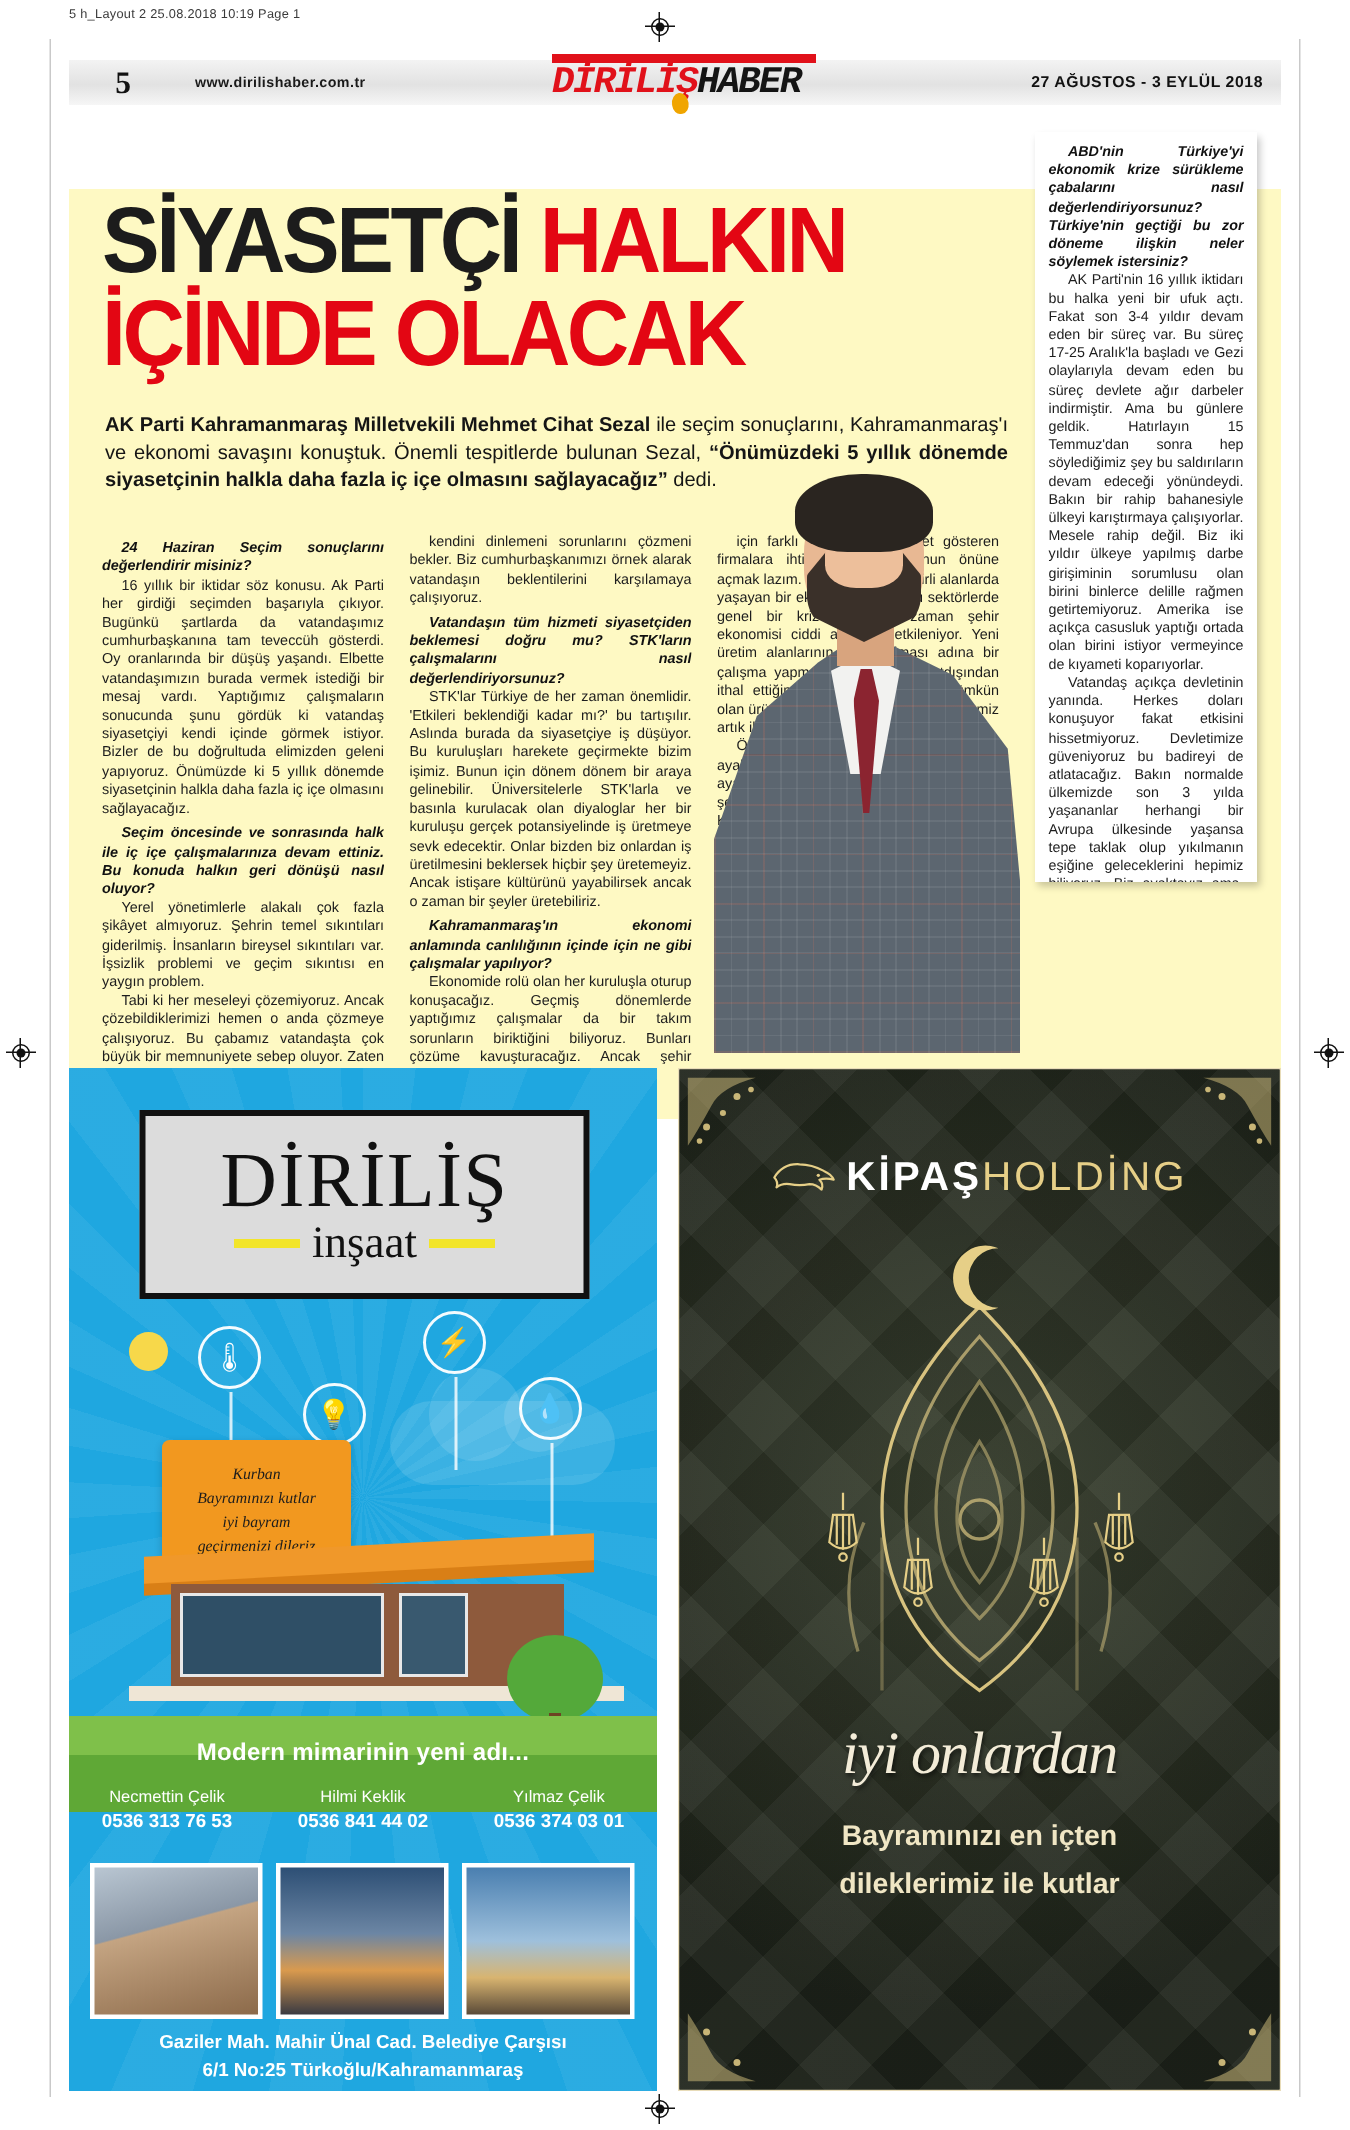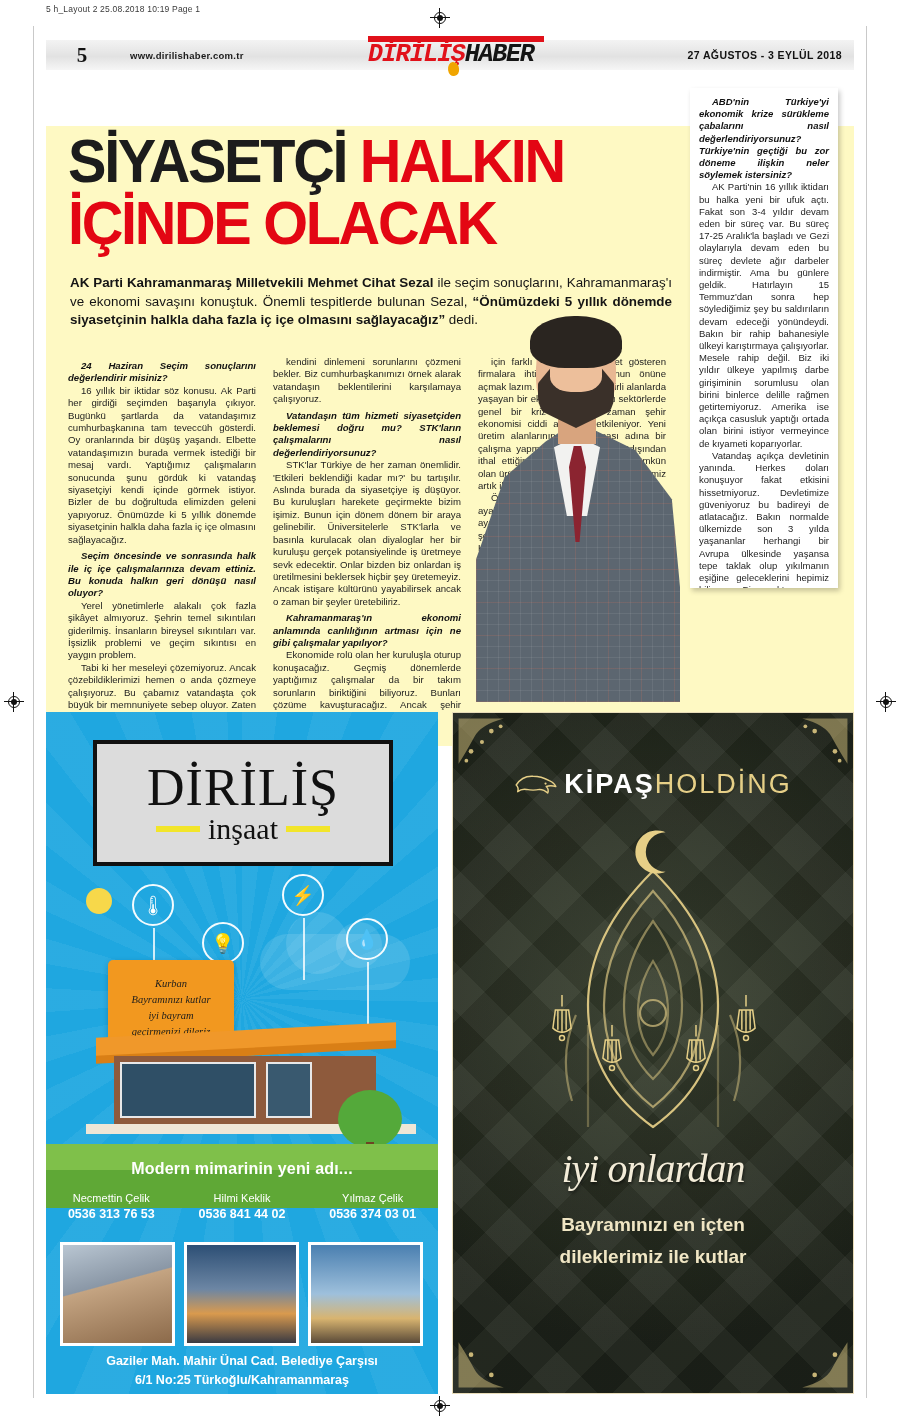--- a/index.html
+++ b/index.html
@@ -449,21 +449,21 @@
         <span class="p">16 yıllık bir iktidar söz konusu. Ak Parti her girdiği seçimden başarıyla çıkıyor. Bugünkü şartlarda da vatandaşımız cumhurbaşkanına tam teveccüh gösterdi. Oy oranlarında bir düşüş yaşandı. Elbette vatandaşımızın burada vermek istediği bir mesaj vardı. Yaptığımız çalışmaların sonucunda şunu gördük ki vatandaş siyasetçiyi kendi içinde görmek istiyor. Bizler de bu doğrultuda elimizden geleni yapıyoruz. Önümüzde ki 5 yıllık dönemde siyasetçinin halkla daha fazla iç içe olmasını sağlayacağız.</span>
         <span class="q">Seçim öncesinde ve sonrasında halk ile iç içe çalışmalarınıza devam ettiniz. Bu konuda halkın geri dönüşü nasıl oluyor?</span>
         <span class="p">Yerel yönetimlerle alakalı çok fazla şikâyet almıyoruz. Şehrin temel sıkıntıları giderilmiş. İnsanların bireysel sıkıntıları var. İşsizlik problemi ve geçim sıkıntısı en yaygın problem.</span>
         <span class="p">Tabi ki her meseleyi çözemiyoruz. Ancak çözebildiklerimizi hemen o anda çözmeye çalışıyoruz. Bu çabamız vatandaşta çok büyük bir memnuniyete sebep oluyor. Zaten siyasetin temeli budur. Halk sizi seçer sonrasında</span>
       </div>
 
       <div class="col col-2">
         <span class="p">kendini dinlemeni sorunlarını çözmeni bekler. Biz cumhurbaşkanımızı örnek alarak vatandaşın beklentilerini karşılamaya çalışıyoruz.</span>
         <span class="q">Vatandaşın tüm hizmeti siyasetçiden beklemesi doğru mu? STK'ların çalışmalarını nasıl değerlendiriyorsunuz?</span>
         <span class="p">STK'lar Türkiye de her zaman önemlidir. 'Etkileri beklendiği kadar mı?' bu tartışılır. Aslında burada da siyasetçiye iş düşüyor. Bu kuruluşları harekete geçirmekte bizim işimiz.  Bunun için dönem dönem bir araya gelinebilir. Üniversitelerle STK'larla ve basınla kurulacak olan diyaloglar her bir kuruluşu gerçek potansiyelinde iş üretmeye sevk edecektir. Onlar bizden biz onlardan iş üretilmesini beklersek hiçbir şey üretemeyiz. Ancak istişare kültürünü yayabilirsek ancak o zaman bir şeyler üretebiliriz.</span>
-        <span class="q">Kahramanmaraş'ın ekonomi anlamında canlılığının artması için ne gibi çalışmalar yapılıyor?</span>
+        <span class="q">Kahramanmaraş'ın ekonomi anlamında canlılığının içinde için ne gibi çalışmalar yapılıyor?</span>
         <span class="p">Ekonomide rolü olan her kuruluşla oturup konuşacağız. Geçmiş dönemlerde yaptığımız çalışmalar da bir takım sorunların biriktiğini biliyoruz. Bunları çözüme kavuşturacağız. Ancak şehir ekonomisini canlandırmak</span>
       </div>
 
       <div class="col col-3">
         <span class="p">için farklı sektörlerde faaliyet gösteren firmalara ihtiyacımız var. Bunun önüne açmak lazım. Çünkü sadece belirli alanlarda yaşayan bir ekonomimiz var. Bu sektörlerde genel bir kriz yaşandığı zaman şehir ekonomisi ciddi anlamda etkileniyor. Yeni üretim alanlarının oluşturulması adına bir çalışma yapmak lazım. Şuan yurtdışından ithal ettiğimiz fakat yerli üretimi mümkün olan ürünlerin listesini yaptırıyorum. Ülkemiz artık ihtiyacımız olan teknolojiye sahip.</span>
         <span class="p">Örneğin Kahramanmaraş kadın ayakkabısı üretiminde birinci sırada fakat ayakkabı tutkalını dışarıdan alıyoruz. Bu şehirde bir tutkal fabrikası kurulabilir. Kahramanmaraş'ta sektör çeşitliliğini sağlamalıyız. Zaten farklı sektörlerde hizmet veren firmalar var ama çok az sayıda. Bu yelpazeyi genişletmek durumundayız.</span>
       </div>
 
     </div>
   </div>

